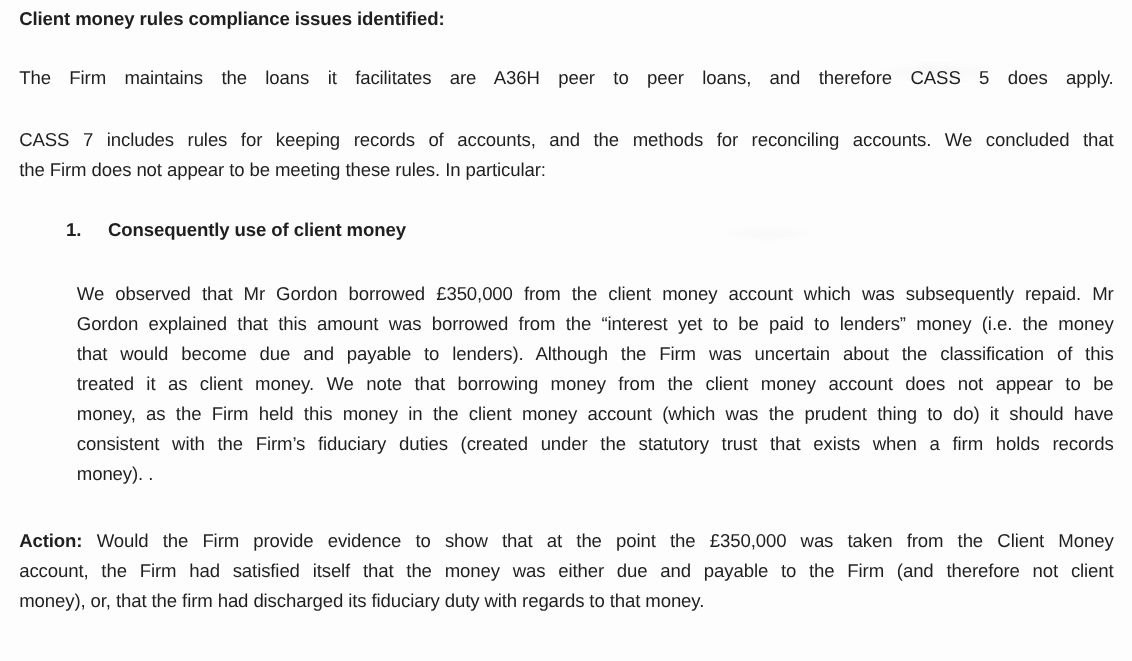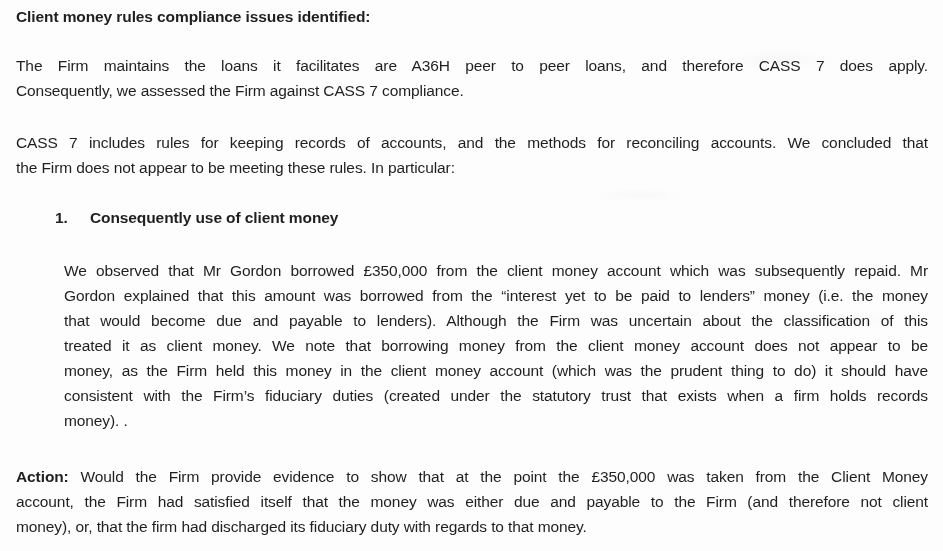--- a/index.html
+++ b/index.html
@@ -58,22 +58,21 @@
   }
 </style>
 </head>
 <body>
 
 <div class="page">
 
   <div class="heading">Client money rules compliance issues identified:</div>
 
   <div class="para m1">
-    <div class="line jl">The Firm maintains the loans it facilitates are A36H peer to peer loans, and therefore CASS 7 does apply.</div>
-    <div class="line">Consequently, we assessed the Firm against CASS 7 compliance.</div>
+    <div class="line jl">The Firm maintains the loans it facilitates are A36H peer to peer loans, and therefore CASS 5 does apply.</div>
   </div>
 
   <div class="para m2">
     <div class="line jl">CASS 7 includes rules for keeping records of accounts, and the methods for reconciling accounts. We concluded that</div>
     <div class="line">the Firm does not appear to be meeting these rules. In particular:</div>
   </div>
 
   <div class="list-item">
     <span class="list-num">1.</span><span>Consequently use of client money</span>
   </div>

